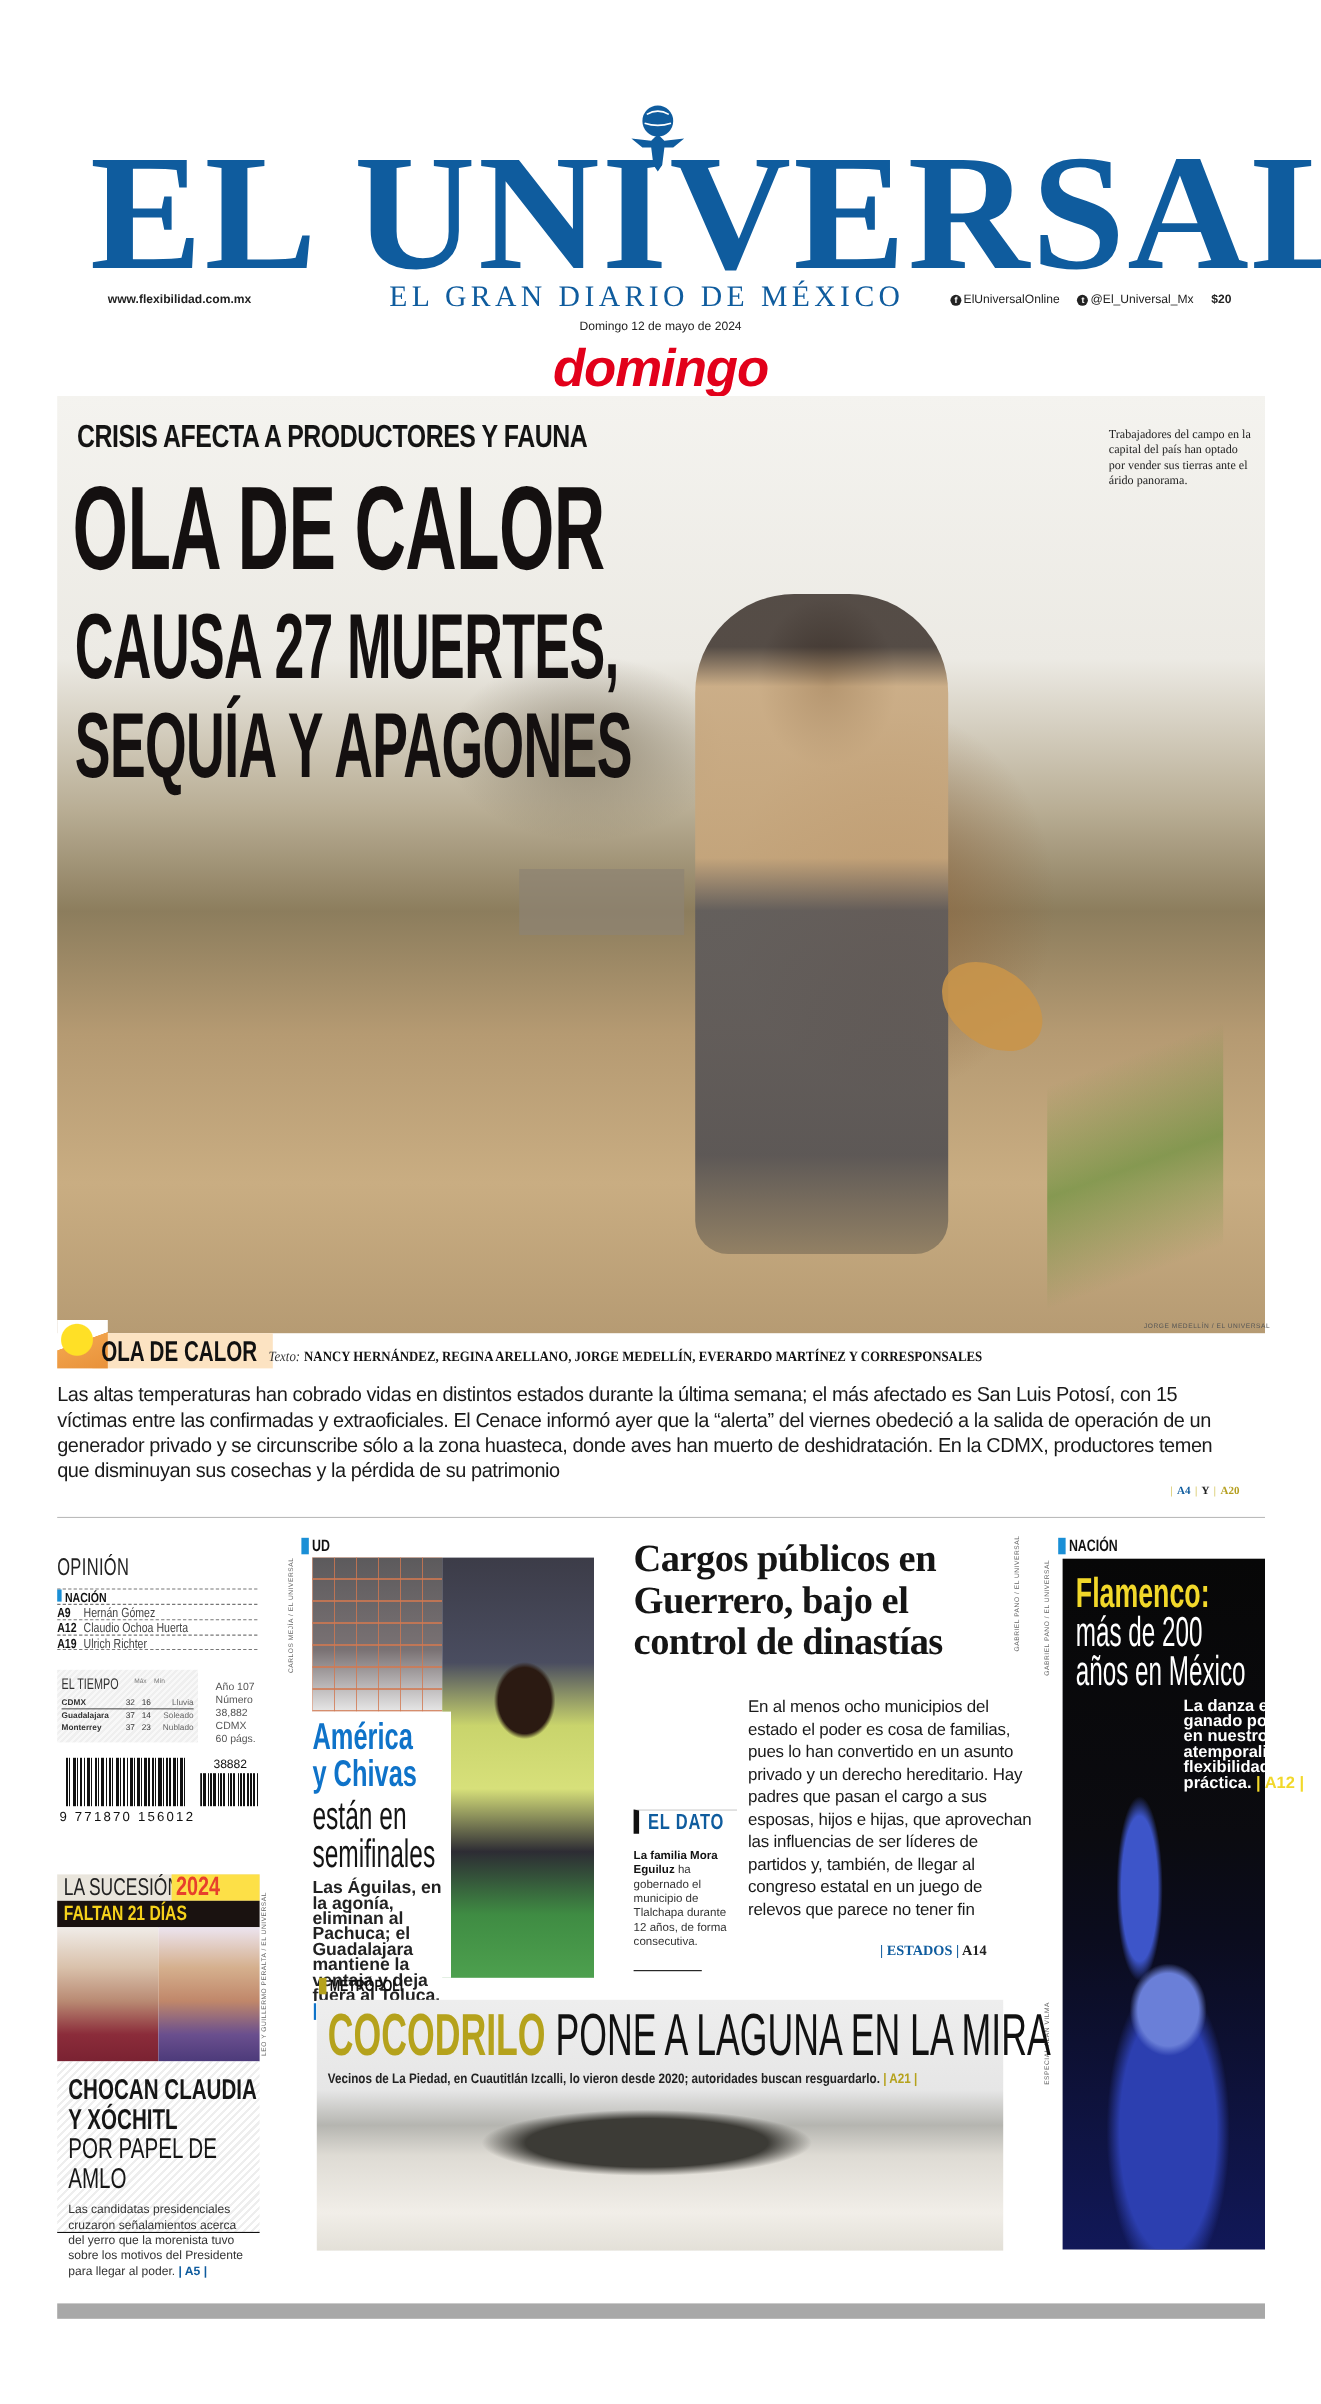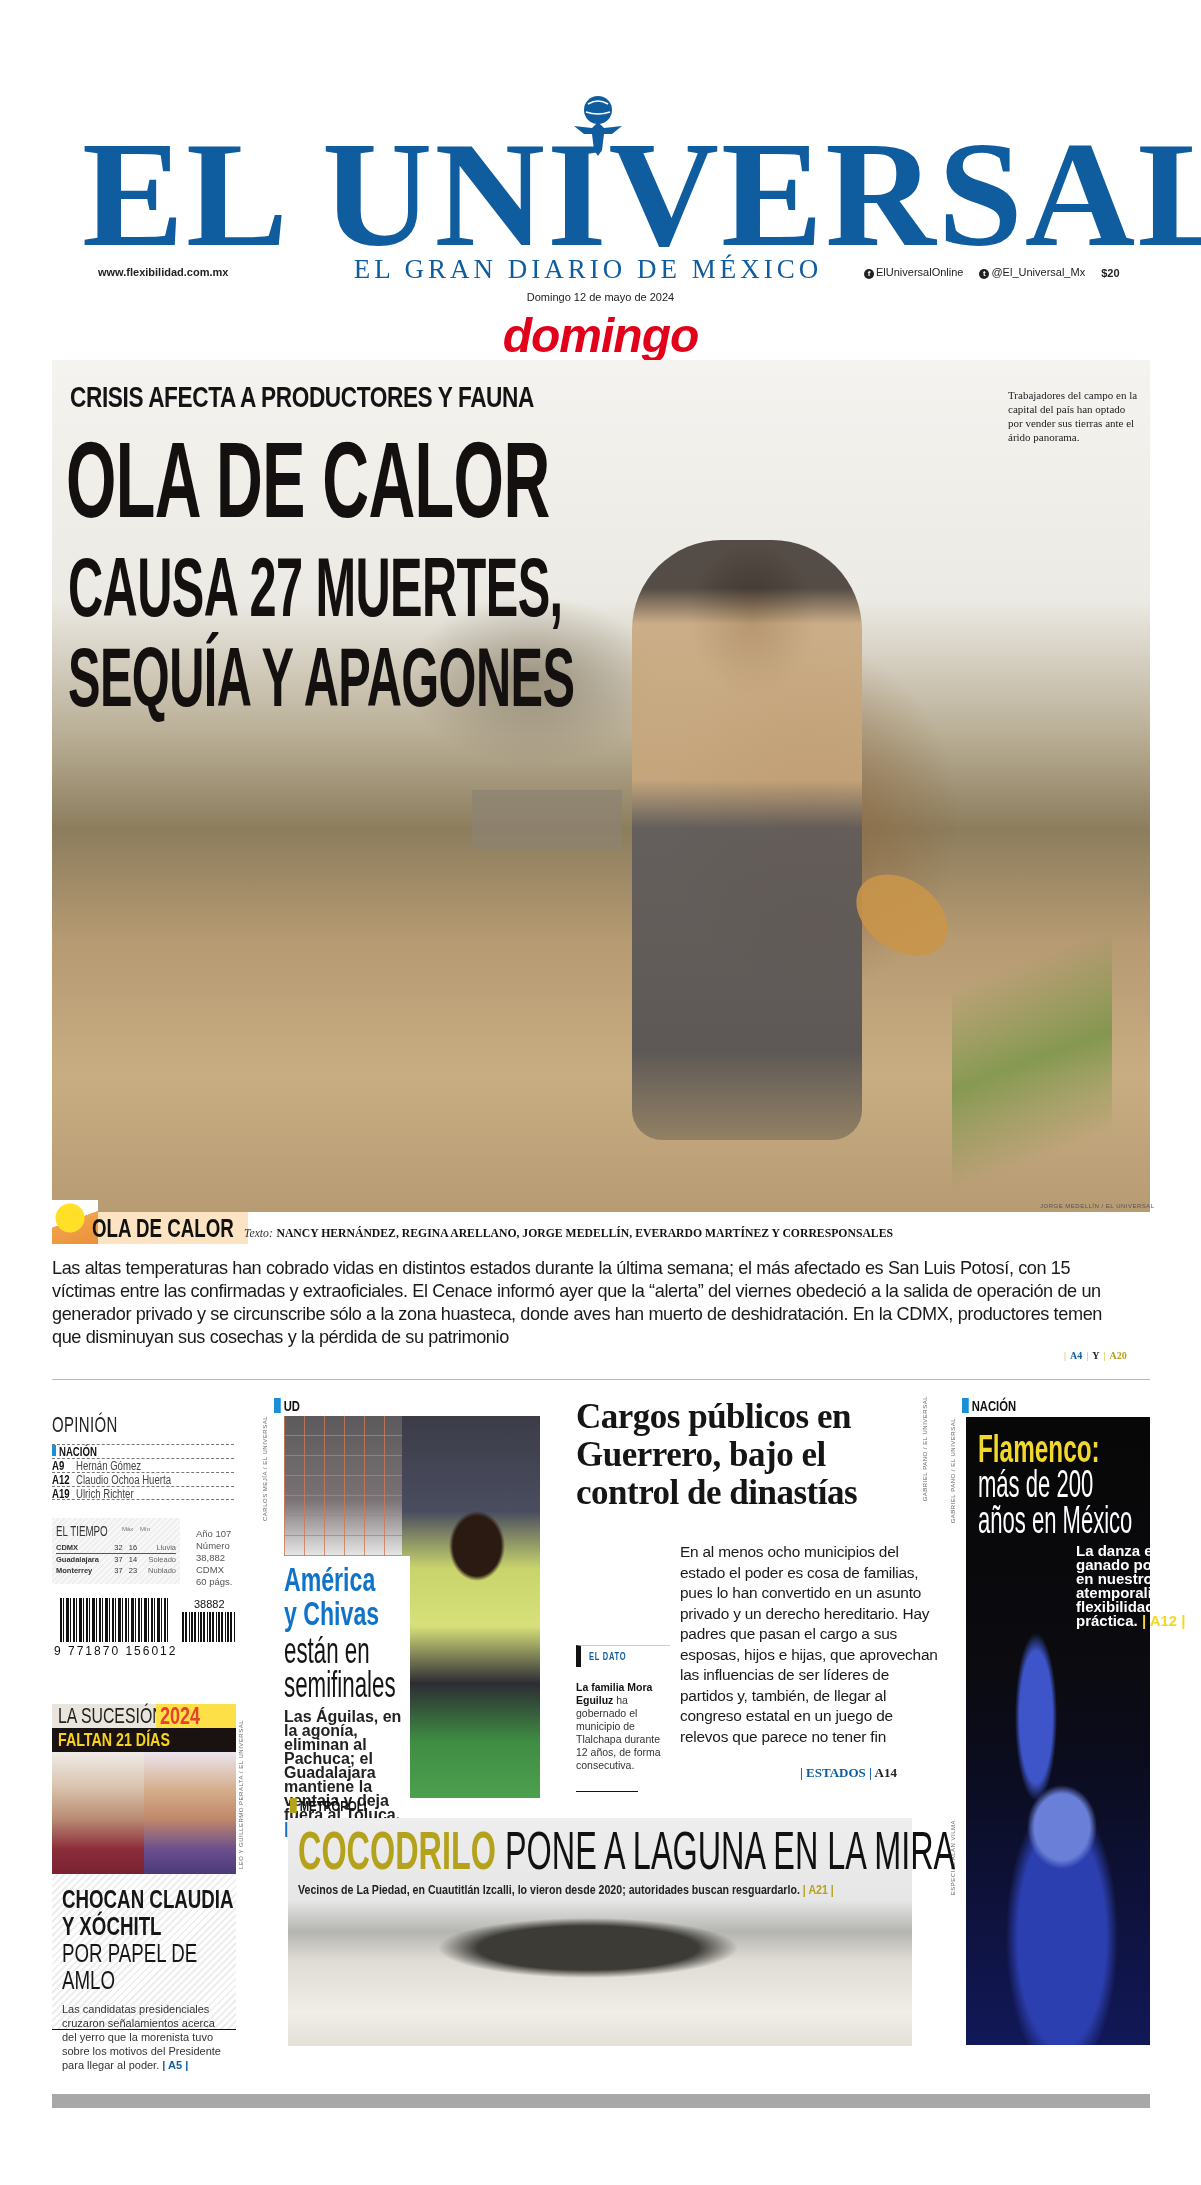--- a/index.html
+++ b/index.html
@@ -114,21 +114,21 @@
   .sports-body .pg { color: #0f73c9; }
 
   
   .guerrero-h { left: 576px; top: 1398px; width: 360px; font-family: "Liberation Serif", serif; font-weight: bold; font-size: 35px; line-height: 38px; color: #151515; letter-spacing: -0.5px; }
   .guerrero-body { left: 680px; top: 1542px; width: 262px; font-size: 15.4px; line-height: 20.5px; color: #1a1a1a; letter-spacing: -0.2px; }
   .guerrero-ref { left: 800px; top: 1765px; font-family: "Liberation Serif", serif; font-size: 13px; font-weight: bold; white-space: nowrap; }
   .guerrero-ref .blue { color: #0f5c9e; }
   .guerrero-ref .dark { color: #222; }
   .guerrero-credit { left: 922px; top: 1396px; font-size: 6px; color: #666; writing-mode: vertical-rl; transform: rotate(180deg); white-space: nowrap; letter-spacing: 0.5px; }
   .dato { left: 576px; top: 1645px; width: 94px; }
-  .dato-head { border-top: 1px solid #ccc; border-left: 5px solid #111; padding-left: 8px; font-size: 10px; font-weight: bold; color: #0f5c9e; transform-origin: left; height: 22px; line-height: 22px; }
+  .dato-head { border-top: 1px solid #ccc; border-left: 5px solid #111; padding-left: 8px; font-size: 20px; font-weight: bold; color: #0f5c9e; transform-origin: left; height: 22px; line-height: 22px; }
   .dato-head span { display: inline-block; transform: scaleX(0.75); transform-origin: left; white-space: nowrap; letter-spacing: 1px; }
   .dato-body { margin-top: 14px; font-size: 10.5px; line-height: 13px; color: #333; }
   .dato-body b { color: #111; }
   .dato-rule { left: 576px; top: 1791px; width: 62px; height: 1px; background: #111; }
 
   
   .nacion-label { left: 962px; top: 1397px; }
   .flamenco-credit { left: 950px; top: 1418px; font-size: 6px; color: #666; writing-mode: vertical-rl; transform: rotate(180deg); white-space: nowrap; letter-spacing: 0.5px; }
   .flamenco-credit2 { left: 950px; top: 1820px; font-size: 6px; color: #666; writing-mode: vertical-rl; transform: rotate(180deg); white-space: nowrap; letter-spacing: 0.5px; }
   .flamenco-box { left: 966px; top: 1417px; width: 184px; height: 628px; background:

